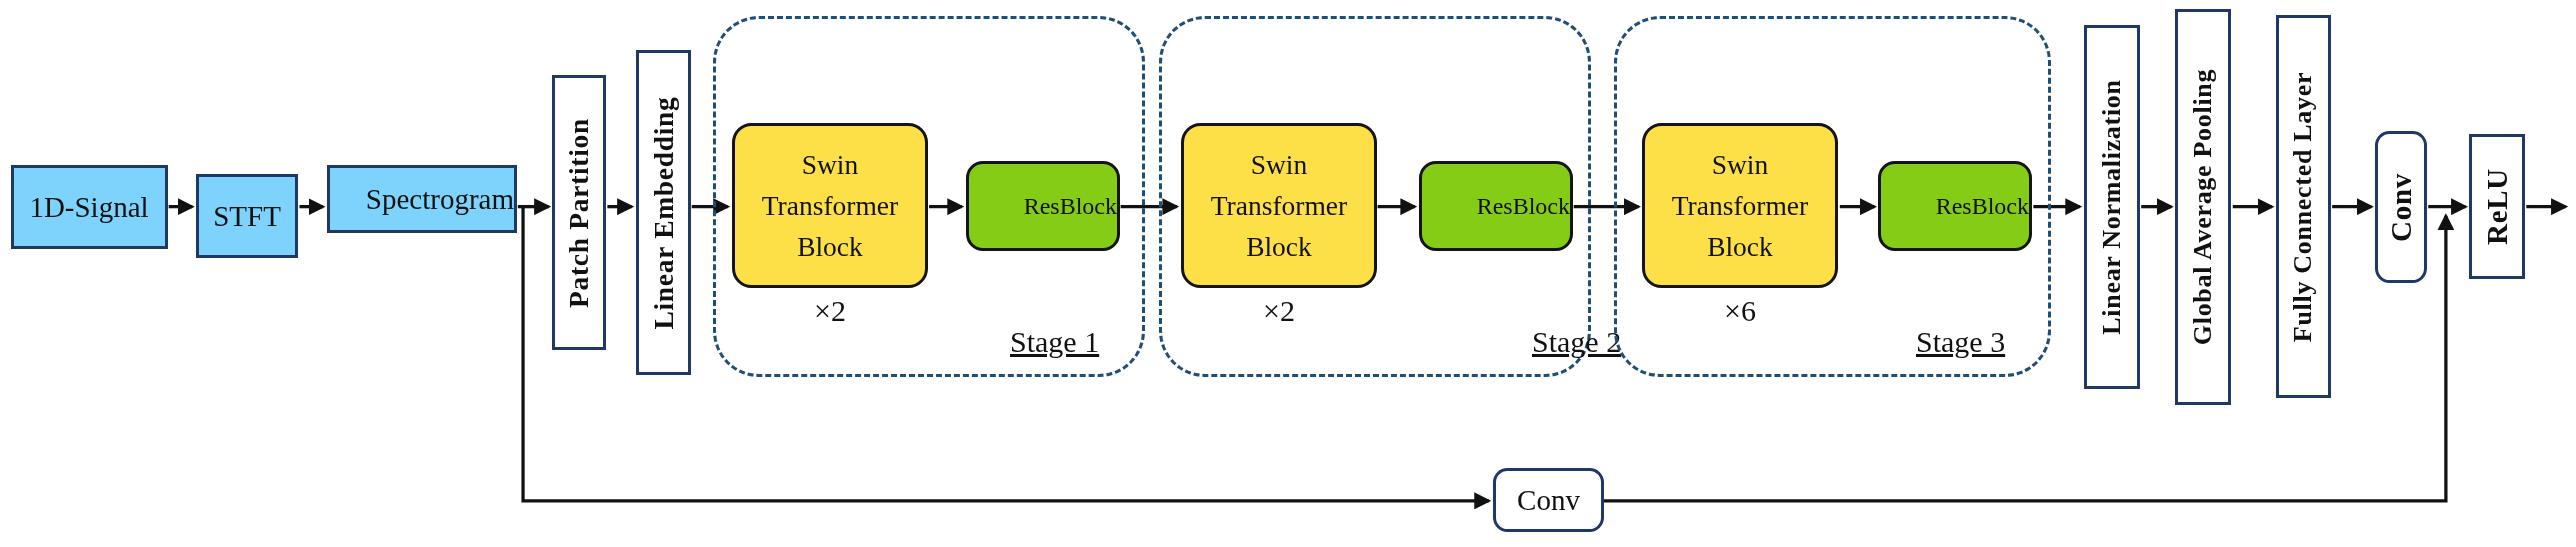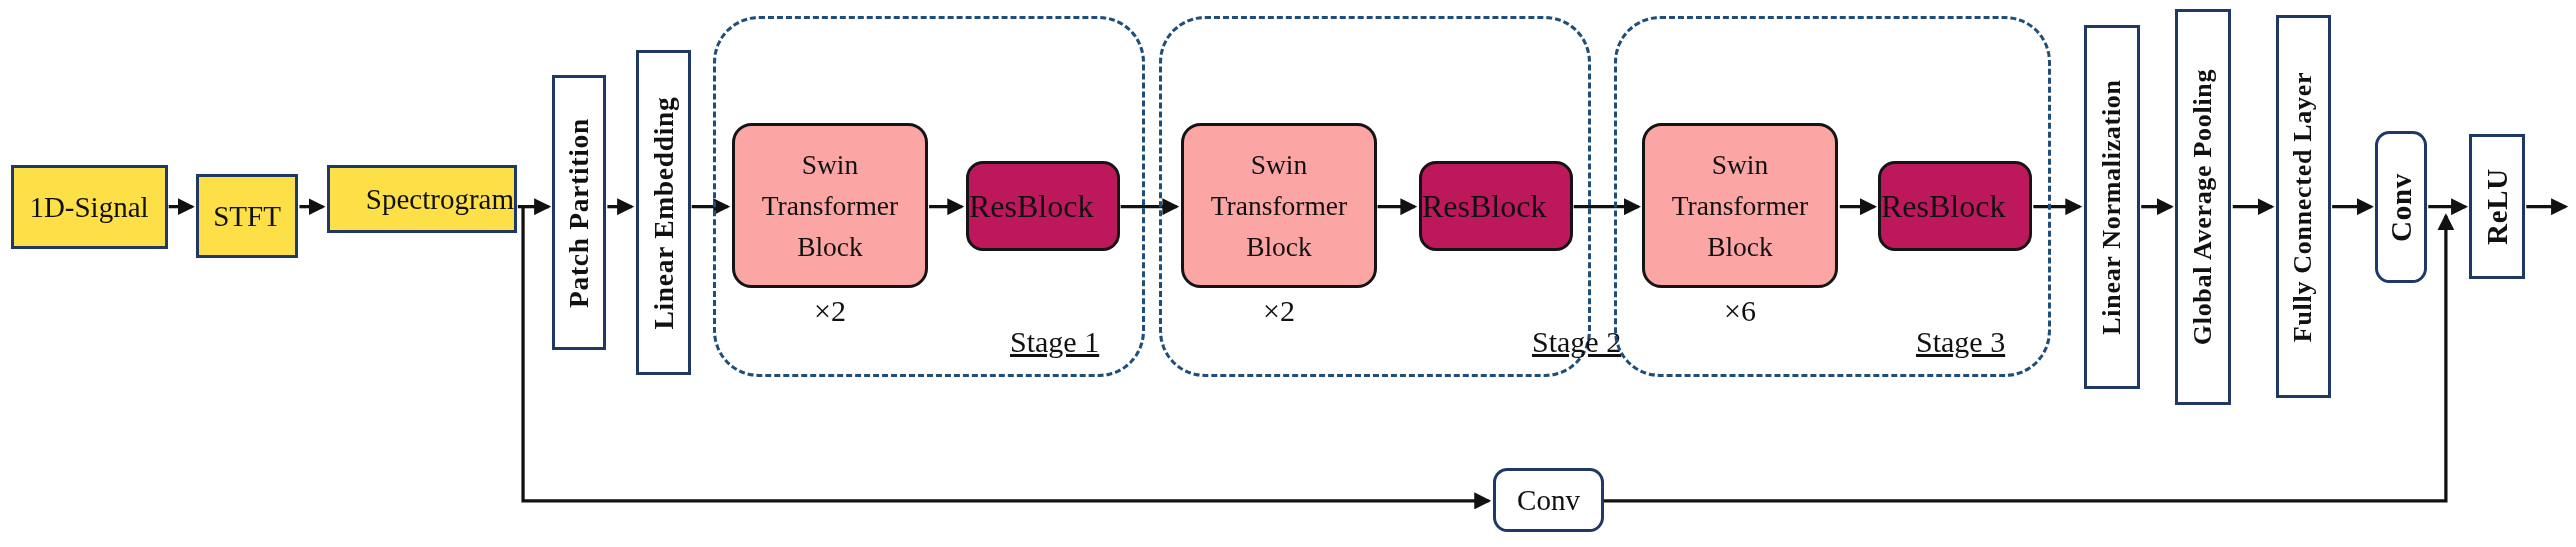--- a/index.html
+++ b/index.html
@@ -2,44 +2,44 @@
 <html style="font-size:10.5px"><head>
 <meta charset="utf-8">
 <title>Diagram</title>
 <style>
   html,body{margin:0;padding:0;background:#fff;}
   .canvas{
     position:relative;width:2576px;height:548px;background:#ffffff;
     font-family:"Liberation Serif","DejaVu Serif",serif;color:#111;overflow:hidden;
   }
   .box{
-    position:absolute;background:#fde047;border:3.9px solid #1f3864;box-sizing:border-box;
+    position:absolute;background:#7dd3fc;border:3.9px solid #1f3864;box-sizing:border-box;
     display:flex;align-items:center;justify-content:center;font-size:29px;
   }
   .vbox{
     position:absolute;background:#fff;border:3.3px solid #1f3864;box-sizing:border-box;
     display:flex;align-items:center;justify-content:center;
   }
   .vtext{
     transform:rotate(-90deg);white-space:nowrap;font-weight:bold;
     font-size:27.5px;letter-spacing:0.7px;
   }
   .vtext.small{font-size:26px;}
   .pill{border-radius:14.4px;}
   .stage{
     position:absolute;border:3.3px dashed #1f4e79;border-radius:46px;box-sizing:border-box;background:transparent;
   }
   .swin{
-    position:absolute;background:#fca5a5;border:3.3px solid #141414;border-radius:19.6px;box-sizing:border-box;
+    position:absolute;background:#fde047;border:3.3px solid #141414;border-radius:19.6px;box-sizing:border-box;
     display:flex;align-items:center;justify-content:center;text-align:center;
     font-size:27.5px;line-height:1.5;padding:0 19.6px;
   }
   .resblock{
-    position:absolute;background:#be185d;border:3.3px solid #141414;border-radius:17px;box-sizing:border-box;
-    display:flex;align-items:center;justify-content:flex-start;font-size:32px;
+    position:absolute;background:#84cc16;border:3.3px solid #141414;border-radius:17px;box-sizing:border-box;
+    display:flex;align-items:center;justify-content:flex-end;font-size:24px;
   }
   .mult{position:absolute;text-align:center;font-size:30px;}
   .stage-label{position:absolute;font-size:30px;white-space:nowrap;text-decoration:underline;}
   svg.connectors{position:absolute;left:0;top:0;pointer-events:none;}
 </style>
 </head>
 <body>
 
 <div class="canvas">
 

